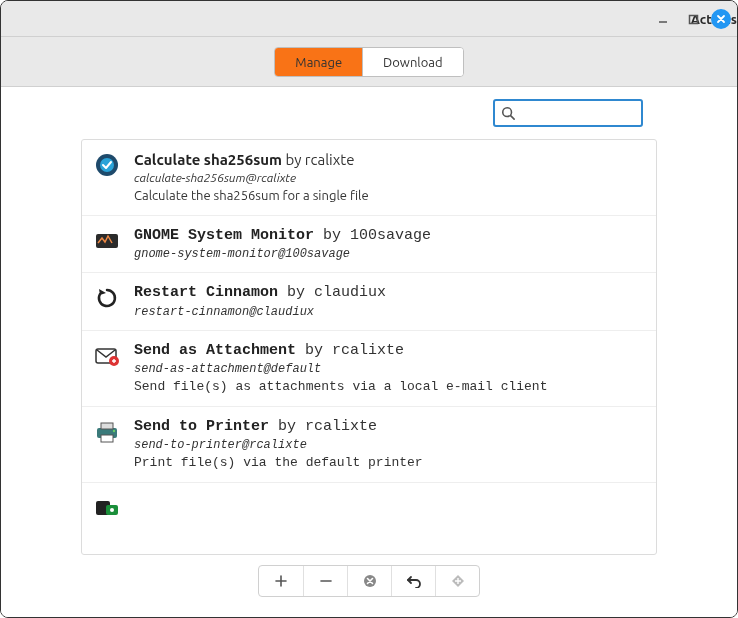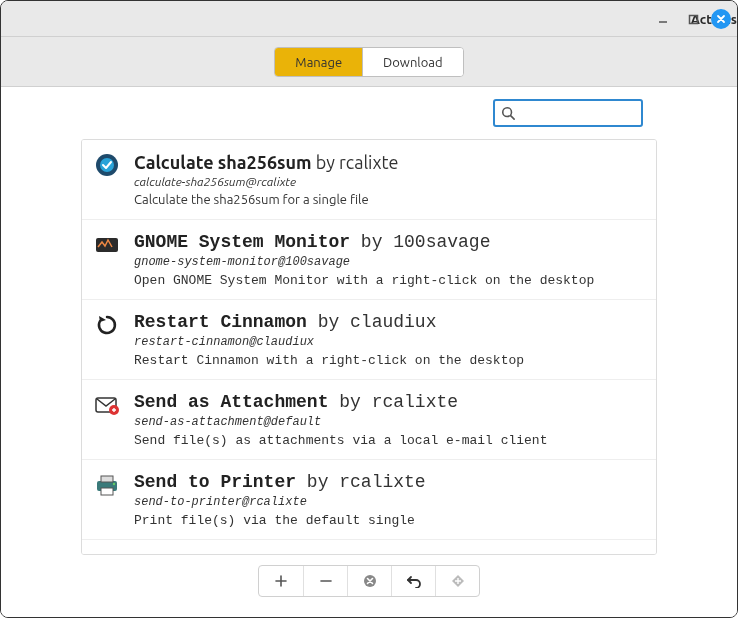--- a/index.html
+++ b/index.html
@@ -76,21 +76,21 @@
       background: #fff;
     }
     .tab {
       padding: 7px 20px;
       font-size: 13px;
       color: #333;
       cursor: pointer;
       background: #fff;
     }
     .tab.active {
-      background: #eab308;
+      background: #f97316;
     }
     .tab + .tab {
       border-left: 1px solid #bfbfbf;
     }
     .content {
       flex: 1;
       background: #fff;
       display: flex;
       flex-direction: column;
       padding: 12px 80px 20px 80px;
@@ -137,21 +137,21 @@
     .item-icon {
       width: 26px;
       height: 26px;
       margin-top: 2px;
       flex-shrink: 0;
       display: flex;
       align-items: center;
       justify-content: center;
     }
     .item-body { flex: 1; min-width: 0; }
-    .item-title { font-size: 18px; color: #222; line-height: 1.35; }
+    .item-title { font-size: 15px; color: #222; line-height: 1.35; }
     .item-title .name { font-weight: 700; }
     .item-title .by { font-weight: 400; color: #333; }
     .item-id { font-size: 12px; font-style: italic; color: #333; line-height: 1.35; }
     .item-desc { font-size: 13px; color: #333; line-height: 1.35; margin-top: 1px;}
     .toolbar {
       display: flex;
       justify-content: center;
       margin-top: 10px;
     }
     .tool-group {
@@ -233,34 +233,32 @@
         <div class="item">
           <div class="item-icon">
             <svg width="26" height="20" viewBox="0 0 26 20">
               <rect x="2" y="3" width="22" height="14" rx="2" fill="#2b2b2b"></rect>
               <path d="M4 12 l4 -5 l3 4 l3 -6 l4 7" stroke="#e84" stroke-width="1.5" fill="none"></path>
             </svg>
           </div>
           <div class="item-body">
             <div class="item-title"><span class="name">GNOME System Monitor</span><span class="by"> by 100savage</span></div>
             <div class="item-id">gnome-system-monitor@100savage</div>
-            <div class="item-desc">Open GNOME System Monitor with a right-click on the desktop</div>
           </div>
         </div>
         <div class="item">
           <div class="item-icon">
             <svg width="24" height="24" viewBox="0 0 24 24">
               <path d="M12 4 a8 8 0 1 1 -7 4" fill="none" stroke="#222" stroke-width="2.5" stroke-linecap="round"></path>
               <path d="M4 3 l1 6 l6 -2" fill="#222"></path>
             </svg>
           </div>
           <div class="item-body">
             <div class="item-title"><span class="name">Restart Cinnamon</span><span class="by"> by claudiux</span></div>
             <div class="item-id">restart-cinnamon@claudiux</div>
-            <div class="item-desc">Restart Cinnamon with a right-click on the desktop</div>
           </div>
         </div>
         <div class="item">
           <div class="item-icon">
             <svg width="26" height="22" viewBox="0 0 26 22">
               <rect x="2" y="4" width="20" height="14" rx="2" fill="#fff" stroke="#333" stroke-width="1.5"></rect>
               <path d="M3 5 l9 7 l9 -7" fill="none" stroke="#333" stroke-width="1.5"></path>
               <circle cx="20" cy="16" r="5" fill="#d33"></circle>
               <path d="M18 16 h4 M20 14 v4" stroke="#fff" stroke-width="1.4"></path>
             </svg>
@@ -276,21 +274,21 @@
             <svg width="26" height="24" viewBox="0 0 26 24">
               <rect x="3" y="8" width="20" height="10" rx="2" fill="#3a7a7a"></rect>
               <rect x="7" y="3" width="12" height="6" fill="#ddd" stroke="#555"></rect>
               <rect x="7" y="15" width="12" height="7" fill="#fff" stroke="#555"></rect>
               <circle cx="20" cy="11" r="1.2" fill="#6c6"></circle>
             </svg>
           </div>
           <div class="item-body">
             <div class="item-title"><span class="name">Send to Printer</span><span class="by"> by rcalixte</span></div>
             <div class="item-id">send-to-printer@rcalixte</div>
-            <div class="item-desc">Print file(s) via the default single</div>
+            <div class="item-desc">Print file(s) via the default printer</div>
           </div>
         </div>
         <div class="item">
           <div class="item-icon">
             <svg width="26" height="22" viewBox="0 0 26 22">
               <rect x="2" y="4" width="14" height="14" rx="2" fill="#222"></rect>
               <rect x="12" y="8" width="12" height="10" rx="2" fill="#1a8f3a"></rect>
               <circle cx="18" cy="13" r="2" fill="#fff"></circle>
             </svg>
           </div>

